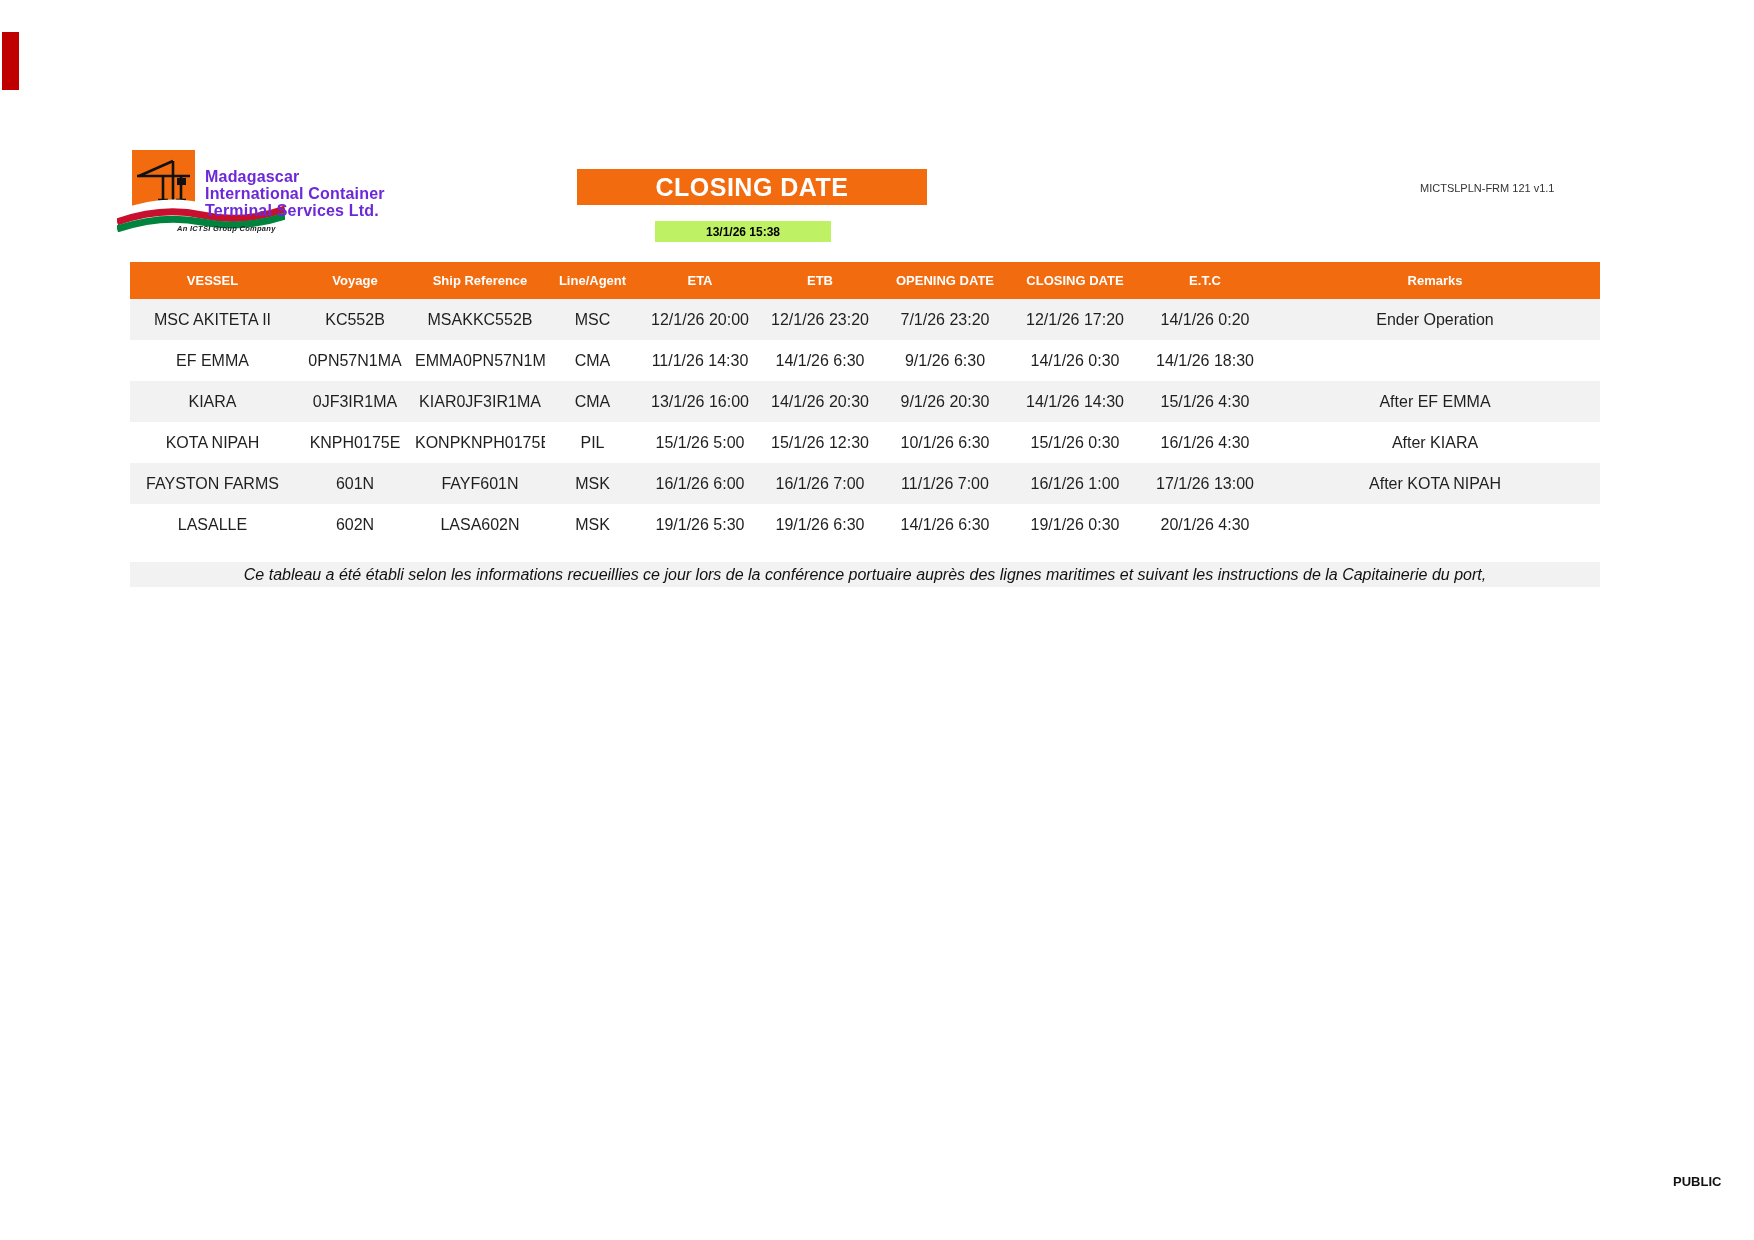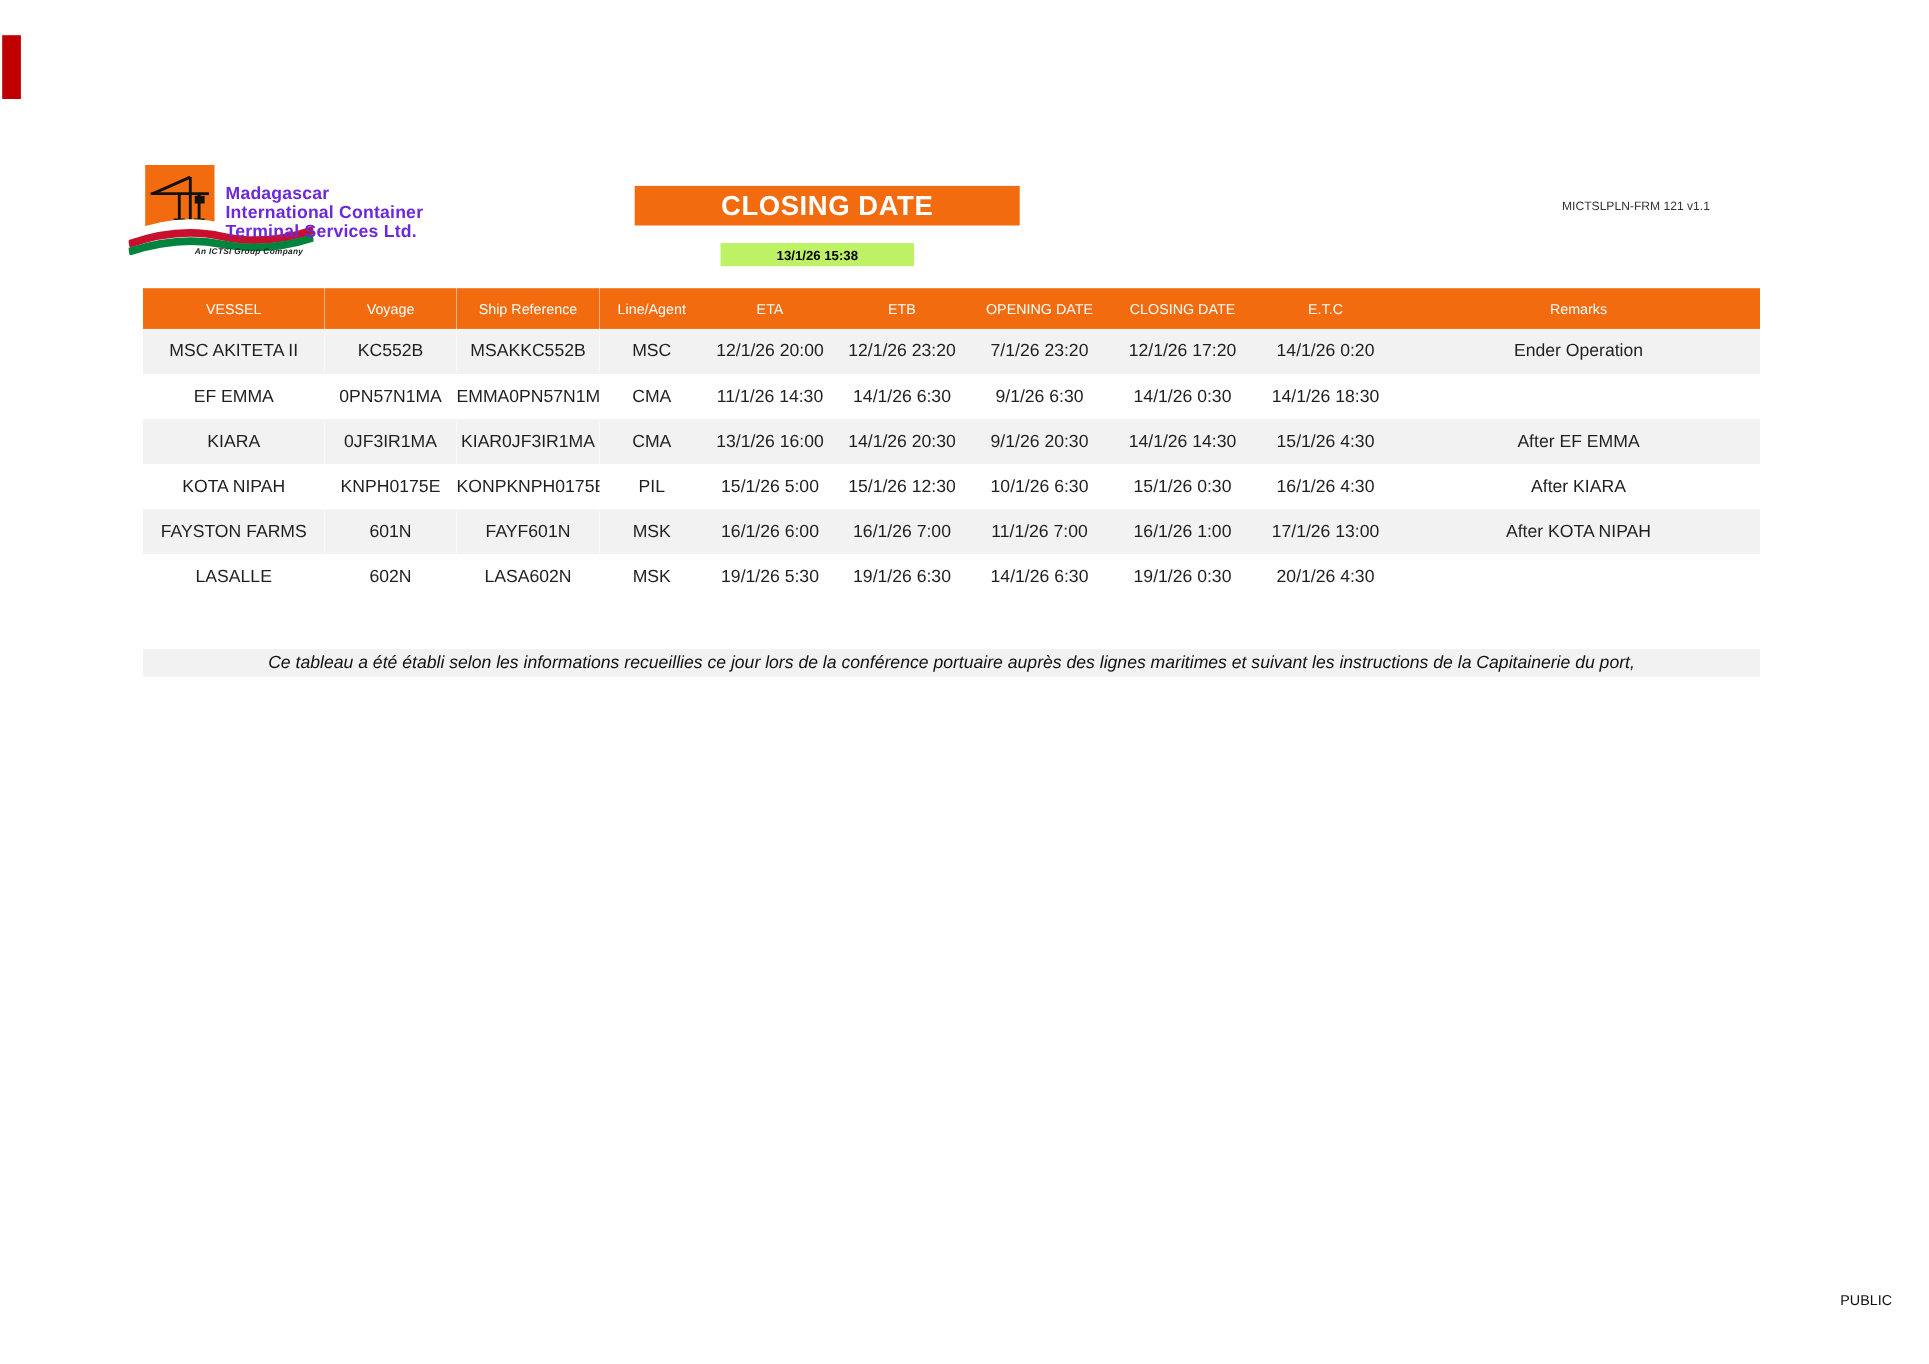--- a/index.html
+++ b/index.html
@@ -54,43 +54,43 @@
     font-size: 11px; color: #333; white-space: nowrap;
   }
 
   
   .table-wrap { position: absolute; left: 130px; top: 262px; width: 1470px; }
   table {
     width: 1470px; border-collapse: collapse; table-layout: fixed;
     font-family: "Liberation Sans", sans-serif;
   }
   thead th {
-    background: #f26b0f; color: #ffffff; font-weight: normal;
+    background: #f26b0f; color: #ffffff; font-weight: bold;
     height: 37px; font-size: 13px; text-align: center; vertical-align: middle;
     overflow: hidden; white-space: nowrap;
   }
   tbody td {
     height: 41px; font-size: 16px; color: #1f1f1f;
     text-align: center; vertical-align: middle;
     overflow: hidden; white-space: nowrap;
   }
   tbody tr.stripe td { background: #f2f2f2; }
 
   
   .footer-note {
-    position: absolute; left: 130px; top: 590px; width: 1470px; height: 25px;
+    position: absolute; left: 130px; top: 562px; width: 1470px; height: 25px;
     background: #f2f2f2;
     display: flex; align-items: center; justify-content: center;
     font-size: 16px; font-style: italic; color: #111; white-space: nowrap;
   }
 
   
   .public-label {
     position: absolute; left: 1673px; top: 1174px;
-    font-size: 13px; font-weight: 400; color: #111;
+    font-size: 13px; font-weight: 700; color: #111;
   }
 </style>
 </head>
 <body>
 
 <div class="red-bar"></div>
 
 <div class="logo">
   <svg width="168" height="82" viewBox="0 0 168 82">
     <rect x="15" y="0" width="63" height="57" fill="#f26b0f"></rect>

